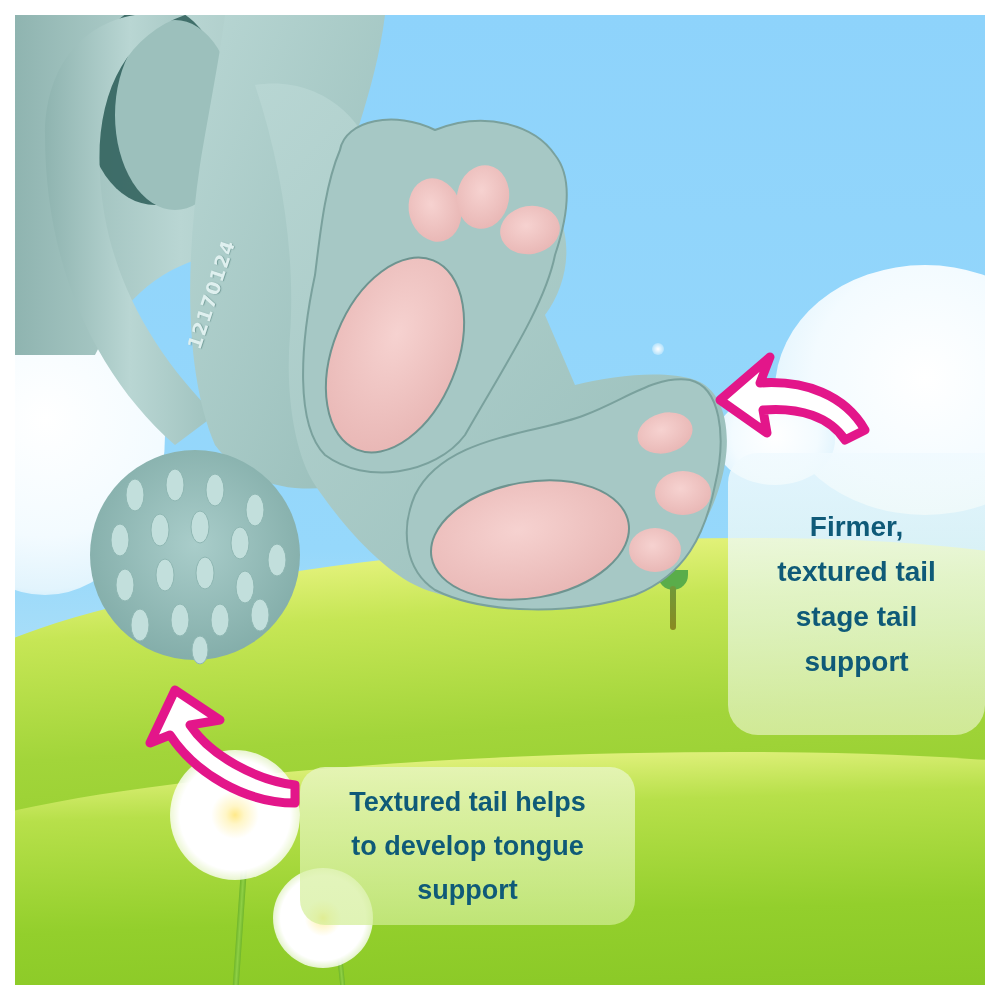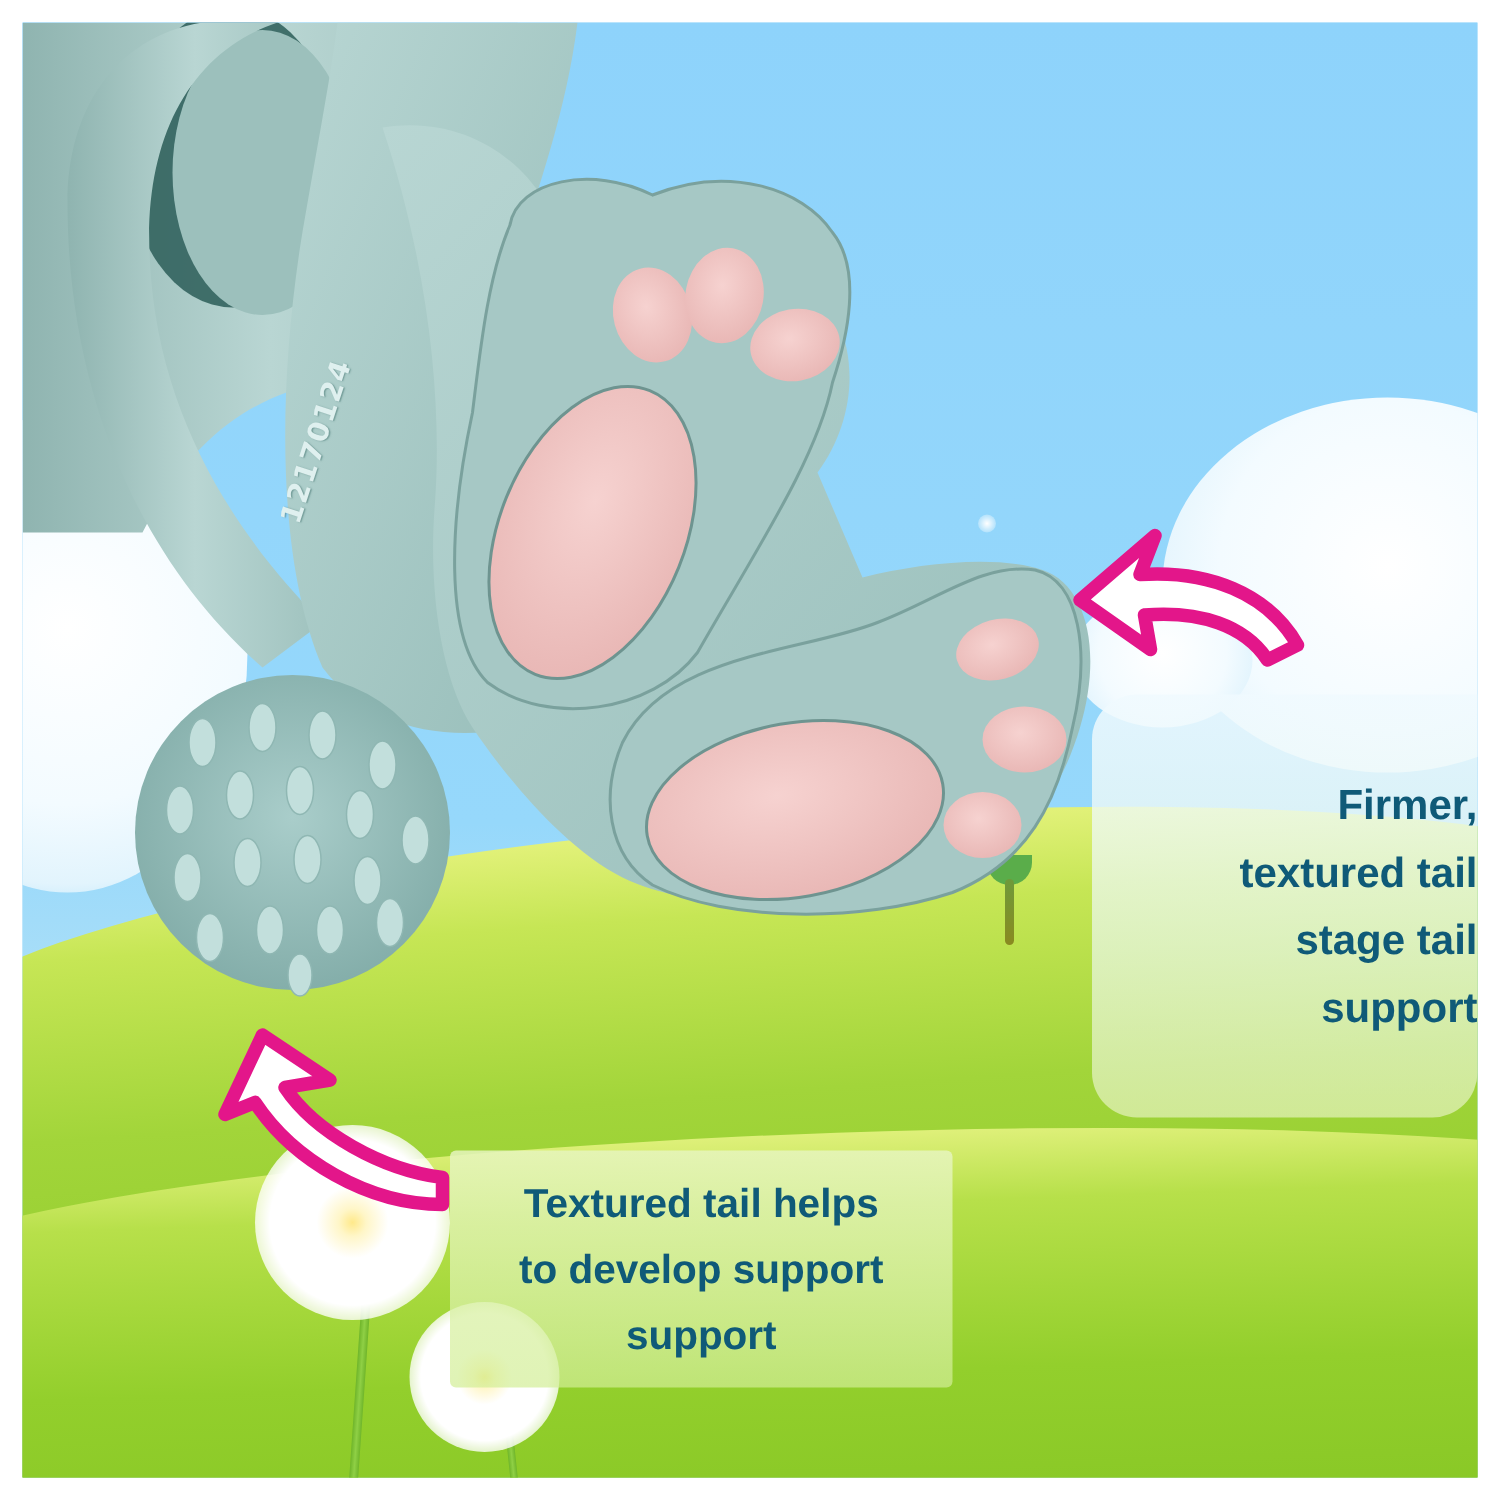--- a/index.html
+++ b/index.html
@@ -5,22 +5,22 @@
     html, body { margin:0; padding:0; }
     body { width:1000px; height:1000px; background:#ffffff; position:relative; overflow:hidden; font-family:"Liberation Sans", sans-serif; }
     .frame { position:absolute; left:15px; top:15px; width:970px; height:970px; overflow:hidden; background:#92d6fa; }
     .sky { position:absolute; inset:0; background:linear-gradient(180deg,#8ed3fb 0%,#96d8fb 55%,#a8def8 65%); }
     .cloud { position:absolute; border-radius:50%; background:radial-gradient(circle at 50% 45%, #ffffff 0%, #f3fbff 55%, #e2f4fd 80%, rgba(226,244,253,0) 100%); }
     .hill-back { position:absolute; left:-60px; top:530px; width:1200px; height:600px; border-radius:50% 50% 0 0 / 18% 18% 0 0; background:linear-gradient(180deg,#e4f27c 0%,#c6e655 10%,#a2d53a 30%,#8dca2a 60%); transform:rotate(-4deg); }
     .hill-front { position:absolute; left:-100px; top:740px; width:1300px; height:400px; border-radius:50% 50% 0 0 / 20% 20% 0 0; background:linear-gradient(180deg,#dff07a 0%,#b7e04a 12%,#93cf2c 40%,#82c322 80%); transform:rotate(-2deg); }
     .toy { position:absolute; left:0; top:0; width:970px; height:970px; }
     .callout { position:absolute; border-radius:28px; background:linear-gradient(180deg,rgba(255,255,255,0.72),rgba(255,255,255,0.45)); display:flex; flex-direction:column; align-items:center; justify-content:center; text-align:center; color:#0f5a78; font-weight:bold; }
     .callout span { display:block; }
-    .callout-feet { left:713px; top:448px; width:257px; height:282px; font-size:28px; line-height:45px; background:linear-gradient(180deg,rgba(240,250,255,0.85) 0%,rgba(235,248,235,0.7) 60%,rgba(235,245,200,0.65) 100%); border-radius:30px 0 30px 30px;align-items:flex-end; }
-    .callout-tail { left:285px; top:752px; width:335px; height:158px; font-size:27px; line-height:44px; background:linear-gradient(180deg,rgba(230,245,190,0.85),rgba(210,238,150,0.7)); border-radius:4px;justify-content:center; }
+    .callout-feet { left:713px; top:438px; width:257px; height:282px; font-size:28px; line-height:45px; background:linear-gradient(180deg,rgba(240,250,255,0.85) 0%,rgba(235,248,235,0.7) 60%,rgba(235,245,200,0.65) 100%); border-radius:30px 0 30px 30px; }
+    .callout-tail { left:285px; top:752px; width:335px; height:158px; font-size:27px; line-height:44px; background:linear-gradient(180deg,rgba(230,245,190,0.85),rgba(210,238,150,0.7)); border-radius:25px;justify-content:center; }
     .arrow { position:absolute; }
     .dandelion { position:absolute; border-radius:50%; background:radial-gradient(circle, #ffe98a 0%, #fff6c8 10%, #ffffff 26%, #ffffff 60%, rgba(255,255,255,0.6) 78%, rgba(255,255,255,0) 100%); }
     .stem { position:absolute; background:linear-gradient(90deg,#6fb52a,#8fd045,#6fb52a); border-radius:3px; }
     .serial { position:absolute; left:168px; top:330px; color:#dff0ef; font-family:"DejaVu Sans", sans-serif; font-weight:bold; font-size:19px; letter-spacing:1px; transform:rotate(-72deg); transform-origin:left top; text-shadow:0 1px 1px rgba(60,110,105,0.5); white-space:nowrap; }
   </style>
 </head>
 <body>
 
 <div class="frame">
   <div class="sky"></div>
@@ -117,21 +117,21 @@
 
   <div class="callout callout-feet">
     <span>Firmer,</span>
     <span>textured tail</span>
     <span>stage tail</span>
     <span>support</span>
   </div>
 
   <div class="callout callout-tail">
     <span>Textured tail helps</span>
-    <span>to develop support</span>
+    <span>to develop tongue</span>
     <span>support</span>
   </div>
 
   <svg class="arrow" style="left:690px; top:320px;" width="180" height="110" viewBox="0 0 180 110">
     <path d="M160,95 C140,60 100,45 55,48 L65,22 L15,65 L62,98 L58,75 C95,72 125,82 140,105 Z" fill="#ffffff" stroke="#e3168a" stroke-width="9" stroke-linejoin="round"></path>
   </svg>
 
   <svg class="arrow" style="left:120px; top:670px;" width="175" height="125" viewBox="0 0 175 125">
     <path d="M160,100 C120,95 75,70 55,40 L85,35 L40,5 L15,58 L35,50 C60,88 110,118 160,118 Z" fill="#ffffff" stroke="#e3168a" stroke-width="9" stroke-linejoin="round"></path>
   </svg>

